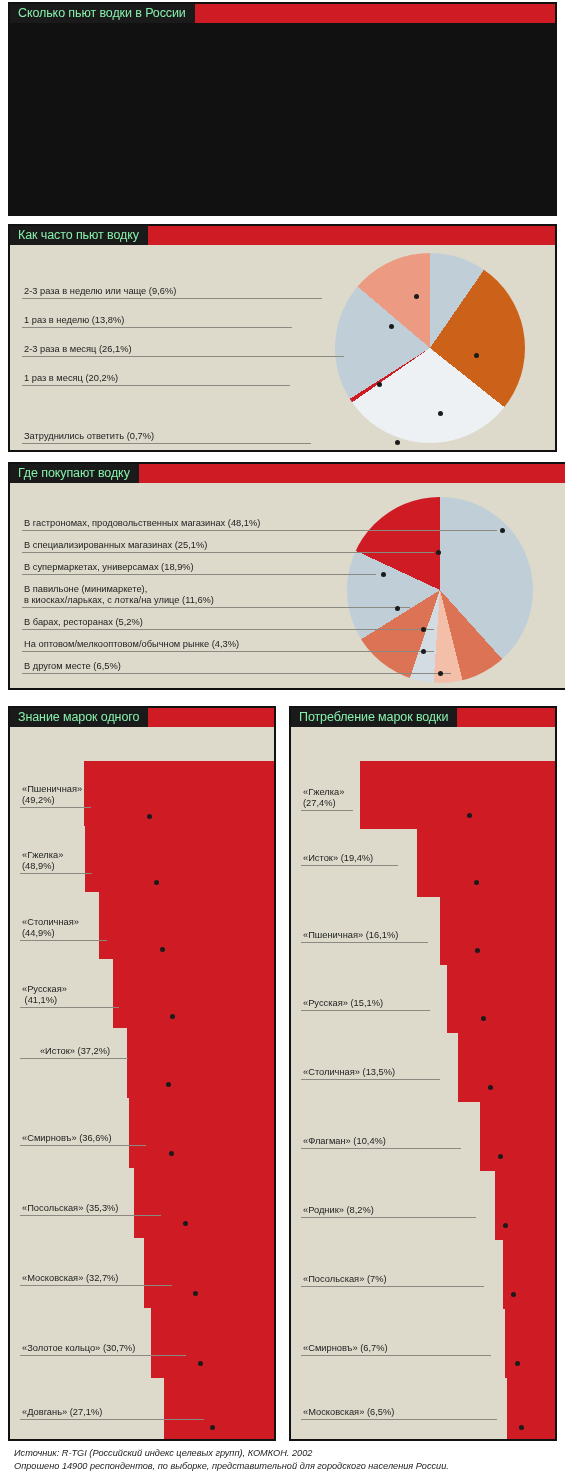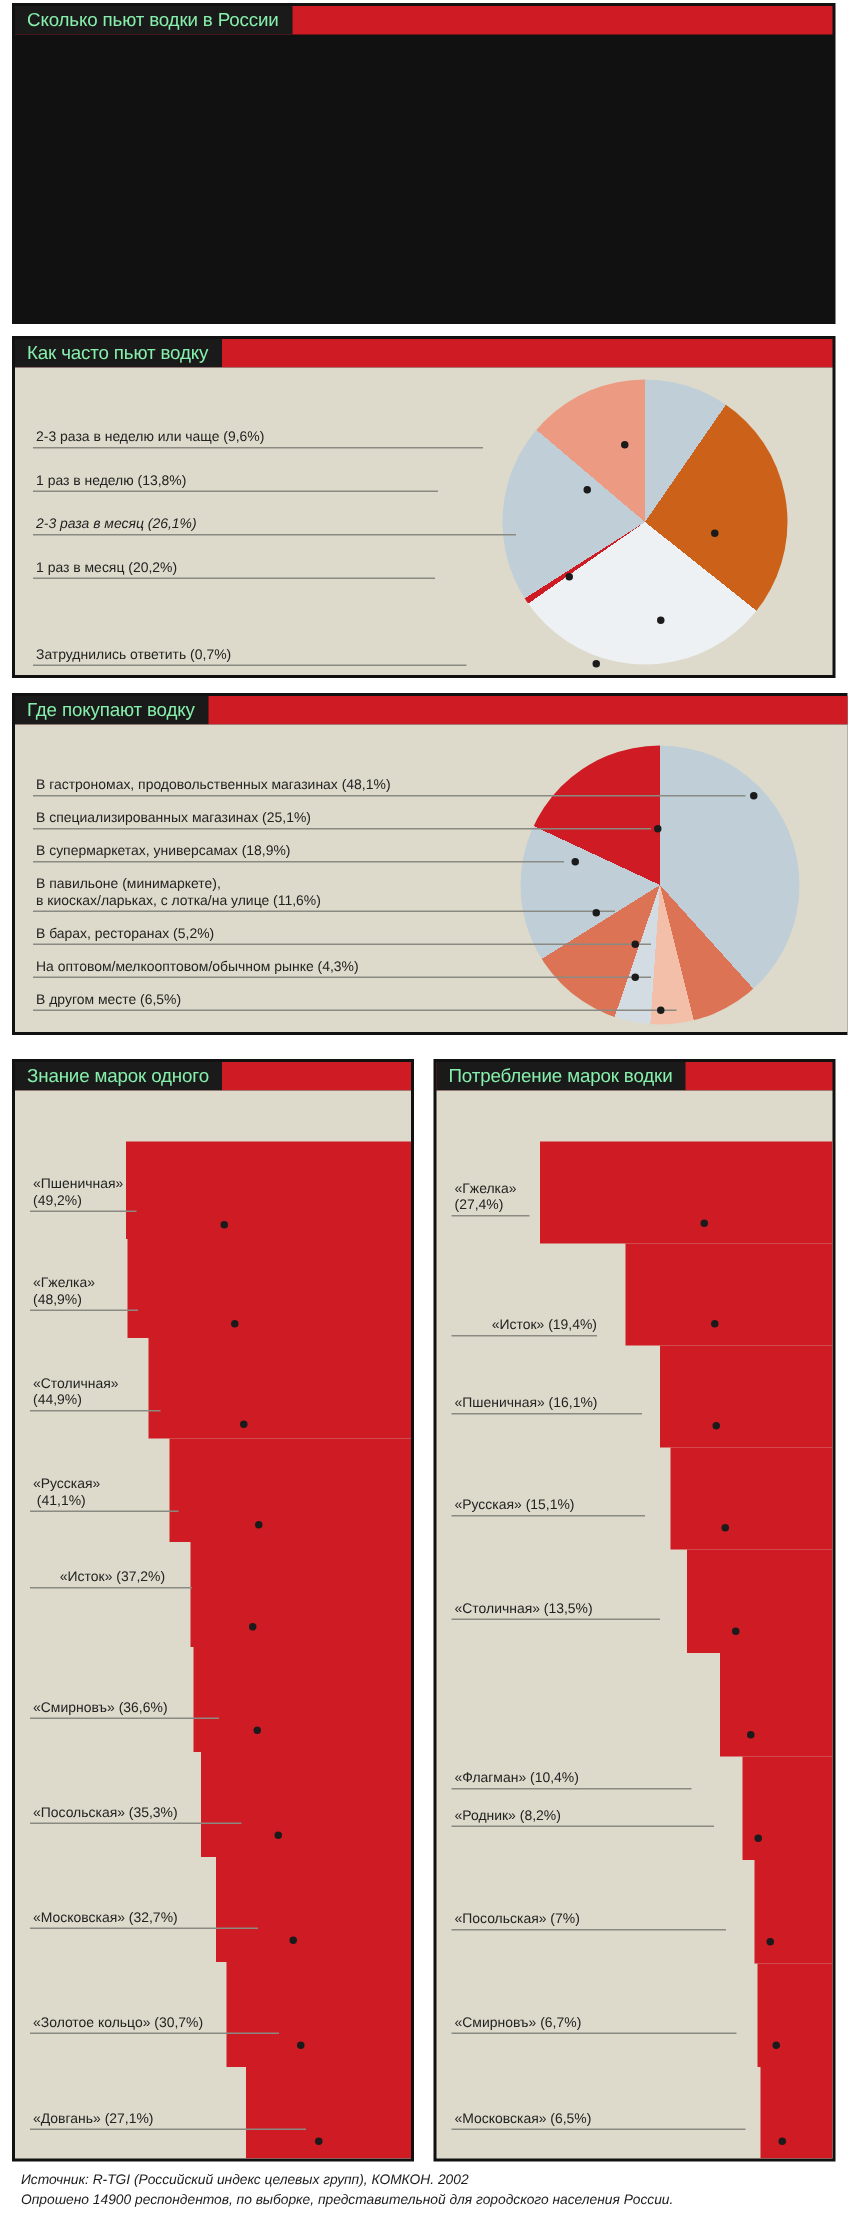--- a/index.html
+++ b/index.html
@@ -141,21 +141,21 @@
       <div class="rule"></div>
     </div>
     <div class="dot" style="left:404px; top:49px;"></div>
 
     <div class="leader" style="top:70px; width:270px;">
       <div class="lbl">1 раз в неделю (13,8%)</div>
       <div class="rule"></div>
     </div>
     <div class="dot" style="left:379px; top:79px;"></div>
 
-    <div class="leader" style="top:99px; width:322px;font-style:italic;">
+    <div class="leader" style="top:99px; width:322px;">
       <div class="lbl">2-3 раза в месяц (26,1%)</div>
       <div class="rule"></div>
     </div>
     <div class="dot" style="left:464px; top:108px;"></div>
 
     <div class="leader" style="top:128px; width:268px;">
       <div class="lbl">1 раз в месяц (20,2%)</div>
       <div class="rule"></div>
     </div>
     <div class="dot" style="left:367px; top:137px;"></div>
@@ -332,21 +332,21 @@
       <div class="bar" style="top:651px; height:61px;  width:48px;"></div>
     </div>
 
     <div class="barlabel" style="top:60px; width:52px;">
       <div class="lbl">«Гжелка»
 (27,4%)</div>
       <div class="rule"></div>
     </div>
     <div class="dot" style="left:176px; top:86px;"></div>
 
-    <div class="barlabel" style="top:151px; width:97px;text-align:right;">
+    <div class="barlabel" style="top:126px; width:97px;">
       <div class="lbl">«Исток» (19,4%)</div>
       <div class="rule"></div>
     </div>
     <div class="dot" style="left:183px; top:153px;"></div>
 
     <div class="barlabel" style="top:203px; width:127px;">
       <div class="lbl">«Пшеничная» (16,1%)</div>
       <div class="rule"></div>
     </div>
     <div class="dot" style="left:184px; top:221px;"></div>
@@ -356,21 +356,21 @@
       <div class="rule"></div>
     </div>
     <div class="dot" style="left:190px; top:289px;"></div>
 
     <div class="barlabel" style="top:340px; width:139px;">
       <div class="lbl">«Столичная» (13,5%)</div>
       <div class="rule"></div>
     </div>
     <div class="dot" style="left:197px; top:358px;"></div>
 
-    <div class="barlabel" style="top:409px; width:160px;margin-top:44px;">
+    <div class="barlabel" style="top:409px; width:160px;">
       <div class="lbl">«Флагман» (10,4%)</div>
       <div class="rule"></div>
     </div>
     <div class="dot" style="left:207px; top:427px;"></div>
 
     <div class="barlabel" style="top:478px; width:175px;">
       <div class="lbl">«Родник» (8,2%)</div>
       <div class="rule"></div>
     </div>
     <div class="dot" style="left:212px; top:496px;"></div>

